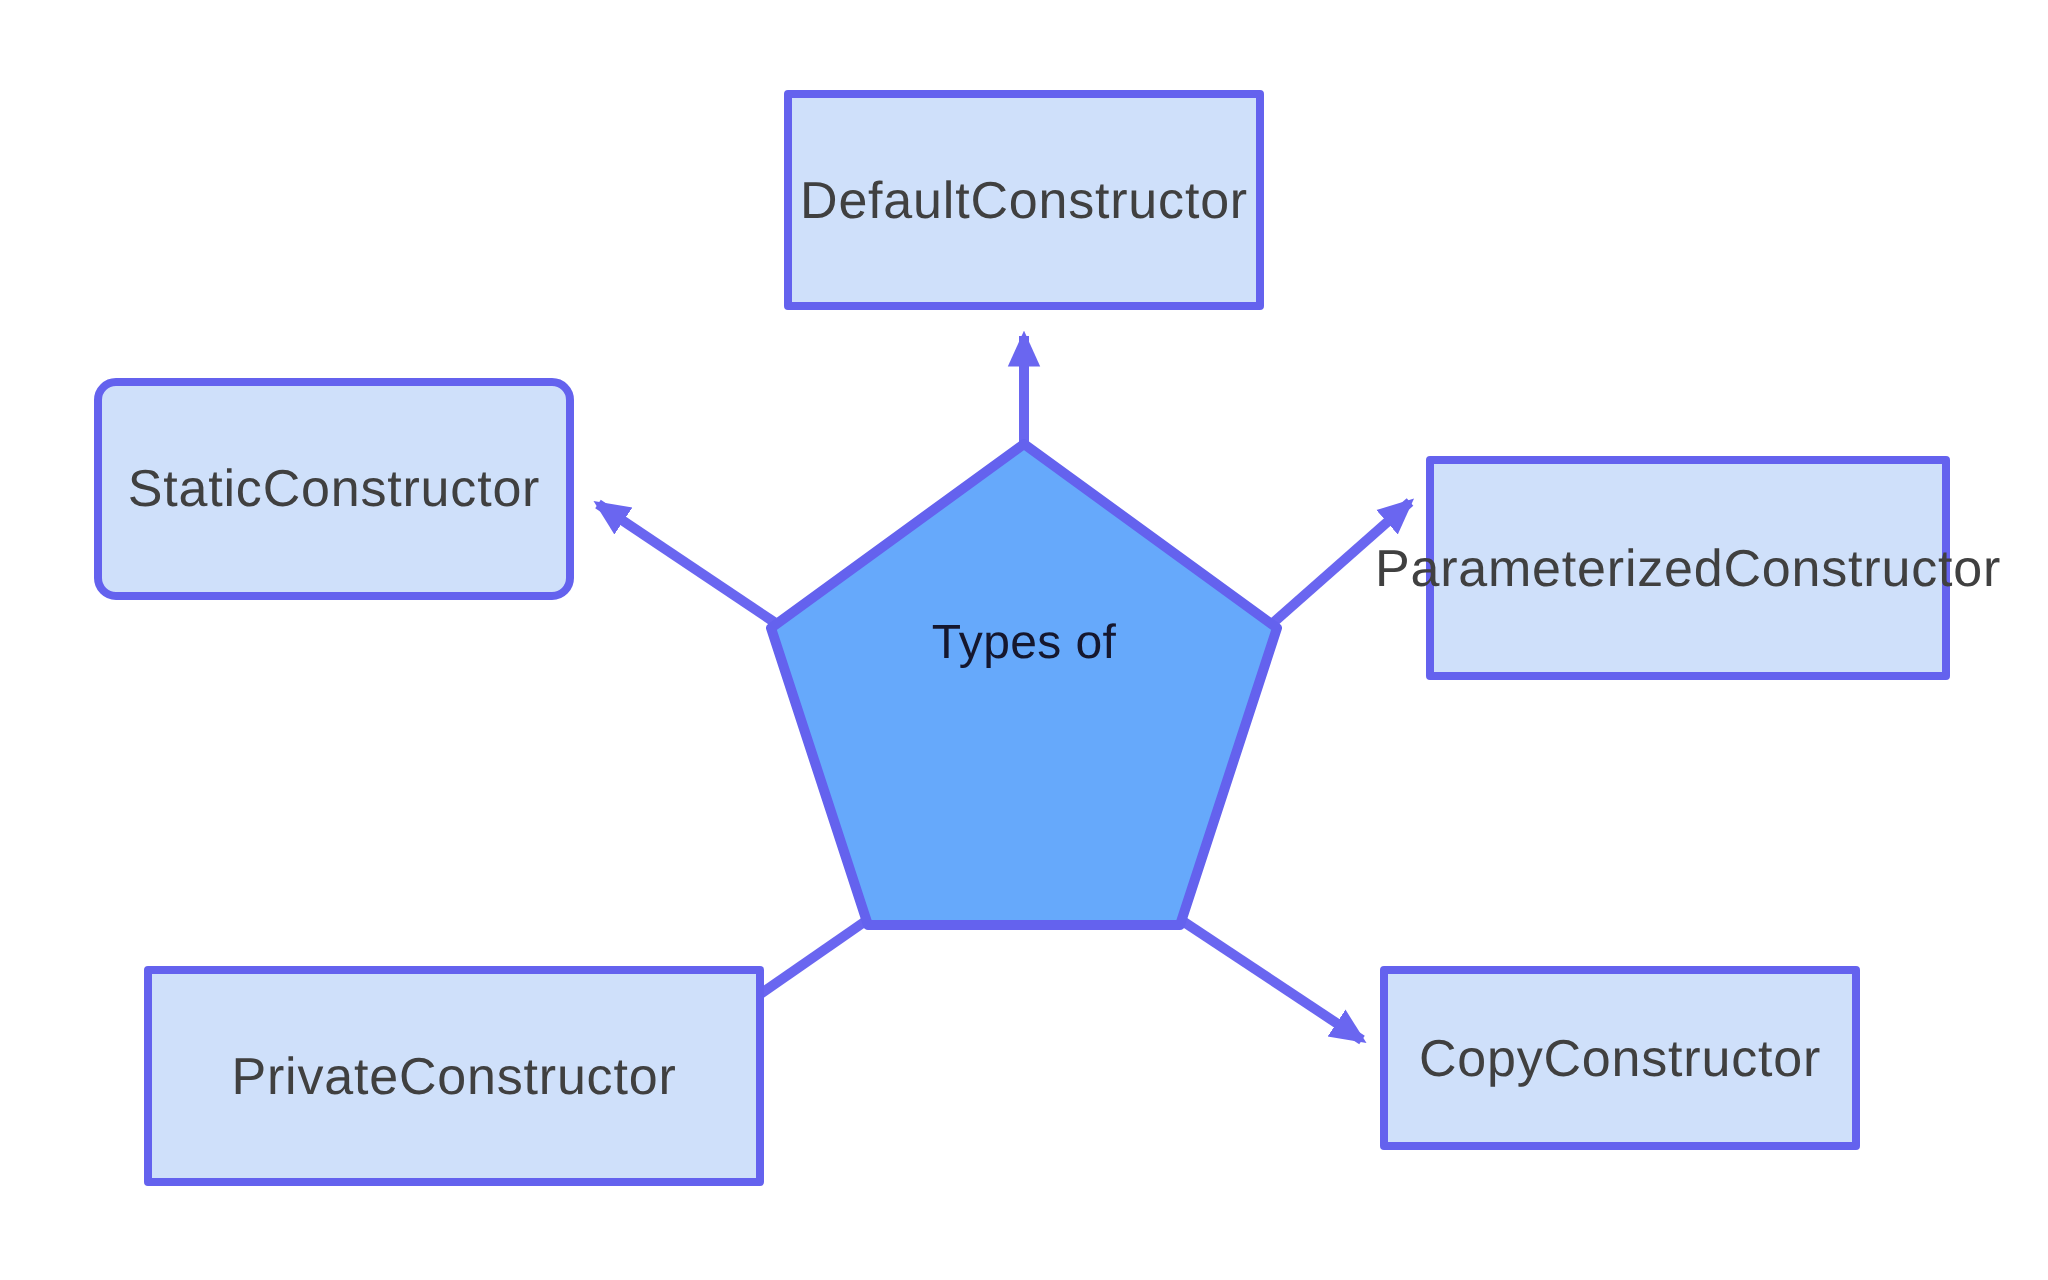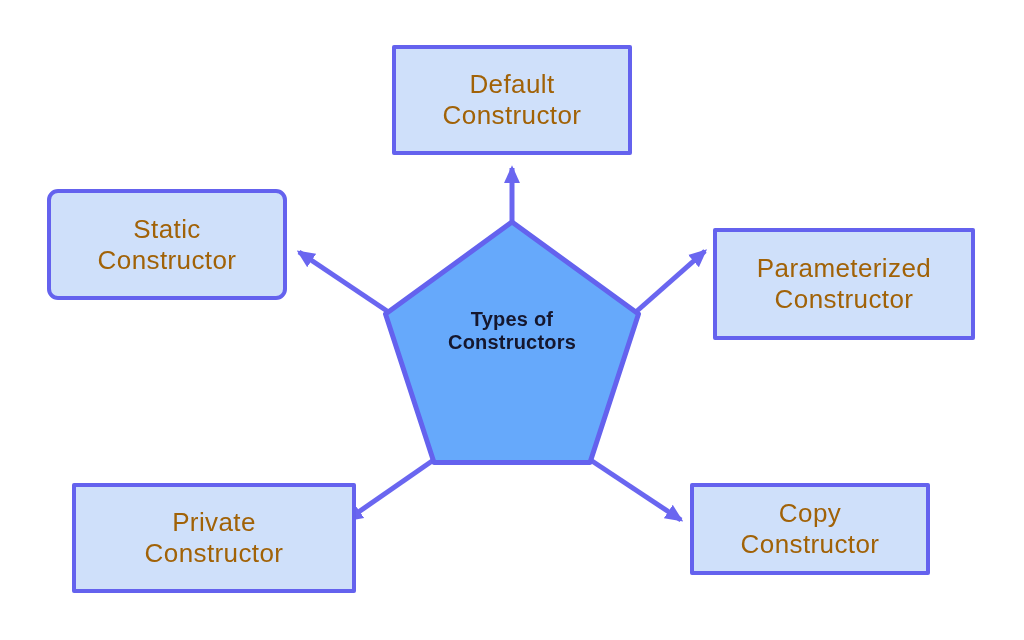--- a/index.html
+++ b/index.html
@@ -21,44 +21,44 @@
     width: 1024px;
     height: 640px;
   }
   .node-box {
     position: absolute;
     box-sizing: border-box;
     background: #cfe0fa;
     border: 4px solid #6462ee;
     border-radius: 2px;
     display: flex;
-    flex-direction: column;
+    flex-direction: row;
     align-items: center;
     justify-content: center;
     text-align: center;
-    color: #a16207;
+    color: #404040;
     font-size: 26px;
     font-weight: 400;
     letter-spacing: 0.4px;
     line-height: 1.18;
   }
   .node-default       { left: 392px; top: 45px;  width: 240px; height: 110px; }
   .node-static        { left: 47px;  top: 189px; width: 240px; height: 111px; border-radius: 11px; }
   .node-parameterized { left: 713px; top: 188px; width: 262px; height: 112px; margin-top: 40px; }
-  .node-private       { left: 72px;  top: 483px; width: 284px; height: 110px; }
+  .node-private       { left: 72px;  top: 483px; width: 310px; height: 110px; }
   .node-copy          { left: 690px; top: 483px; width: 240px; height: 92px; justify-content: center;  }
   .center-label {
     position: absolute;
     left: 387px;
     top: 308px;
     width: 250px;
     text-align: center;
     color: #15172e;
-    font-size: 20px;
-    font-weight: 700;
+    font-size: 24px;
+    font-weight: 400;
     letter-spacing: 0.2px;
     line-height: 1.15;
     pointer-events: none;
   }
   .line-span { display: block; }
 </style>
 </head>
 <body>
 
 <div class="canvas">
@@ -74,21 +74,20 @@
     <line x1="387" y1="311" x2="299" y2="252" stroke="#6a66f0" stroke-width="5" marker-end="url(#arrowhead)"></line>
     <line x1="637" y1="311" x2="705" y2="251" stroke="#6a66f0" stroke-width="5" marker-end="url(#arrowhead)"></line>
     <line x1="435" y1="459" x2="347" y2="520" stroke="#6a66f0" stroke-width="5" marker-end="url(#arrowhead)"></line>
     <line x1="589" y1="459" x2="681" y2="520" stroke="#6a66f0" stroke-width="5" marker-end="url(#arrowhead)"></line>
 
     <polygon points="512,222 638.5,314 590,462.5 434,462.5 385.5,314" fill="#66a9fb" stroke="#6462ee" stroke-width="5" stroke-linejoin="round"></polygon>
   </svg>
 
   <div class="center-label">
     <span class="line-span">Types of</span>
-    <span class="line-span">Constructors</span>
   </div>
 
   <div class="node-box node-default">
     <span class="line-span">Default</span>
     <span class="line-span">Constructor</span>
   </div>
 
   <div class="node-box node-static">
     <span class="line-span">Static</span>
     <span class="line-span">Constructor</span>

